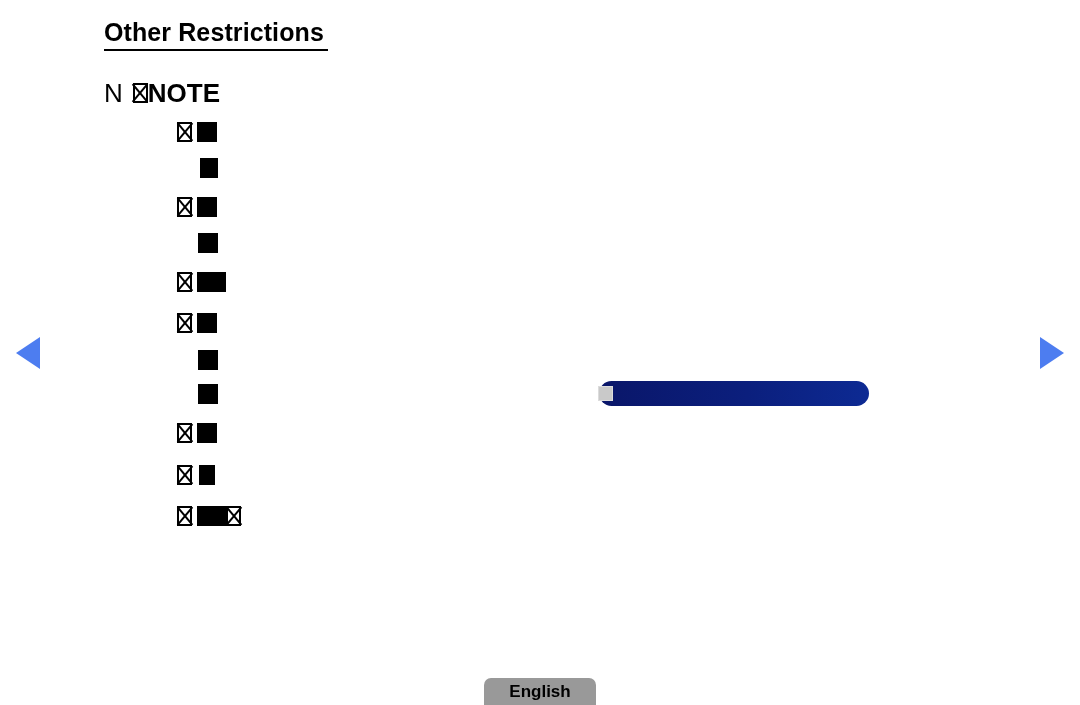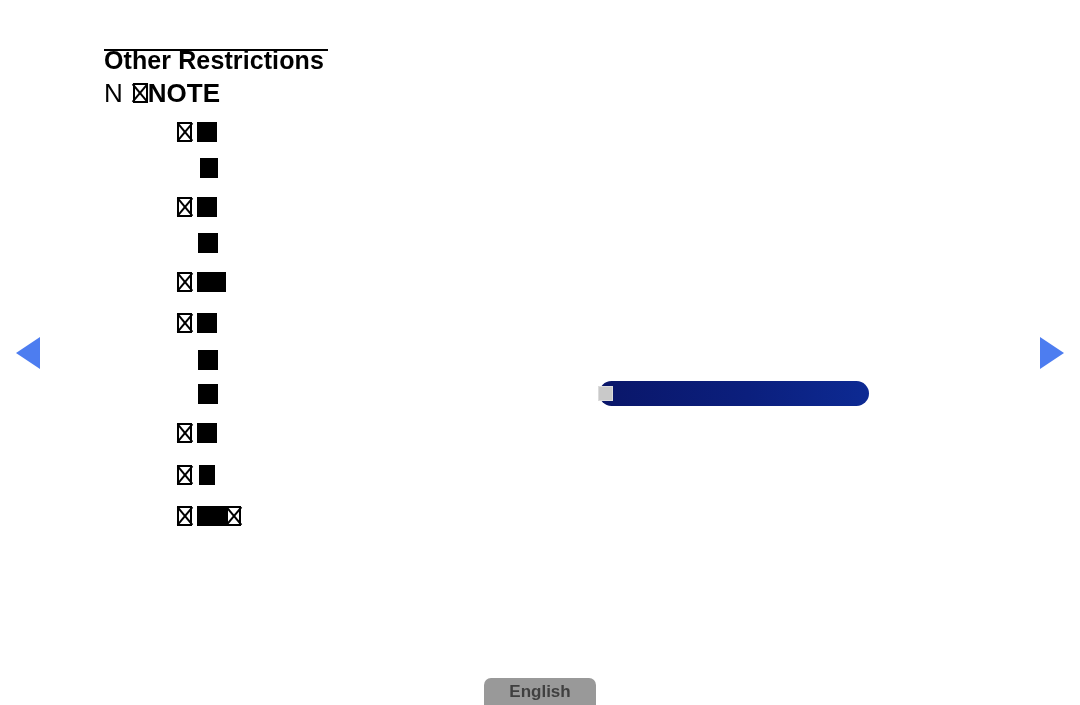--- a/index.html
+++ b/index.html
@@ -21,21 +21,20 @@
   
   #page-title {
     position: absolute;
     left: 104px;
     top: 17px;
     font-size: 25px;
     font-weight: bold;
     letter-spacing: 0.1px;
     line-height: 30px;
     white-space: nowrap;
-    margin-top: 28px;
   }
   #title-rule {
     position: absolute;
     left: 104px;
     top: 49px;
     width: 224px;
     height: 2px;
     background: #000000;
   }
 
@@ -148,21 +147,21 @@
     top: 678px;
     width: 112px;
     height: 27px;
     background: #999999;
     border-radius: 7px 7px 0 0;
     display: flex;
     align-items: center;
     justify-content: center;
     font-size: 17px;
     font-weight: bold;
-    color: #404040;
+    color: #000000;
     cursor: pointer;
   }
 </style>
 </head>
 <body>
 
 <div id="page-title">Other Restrictions</div>
 <div id="title-rule"></div>
 
 <div id="note-heading">

